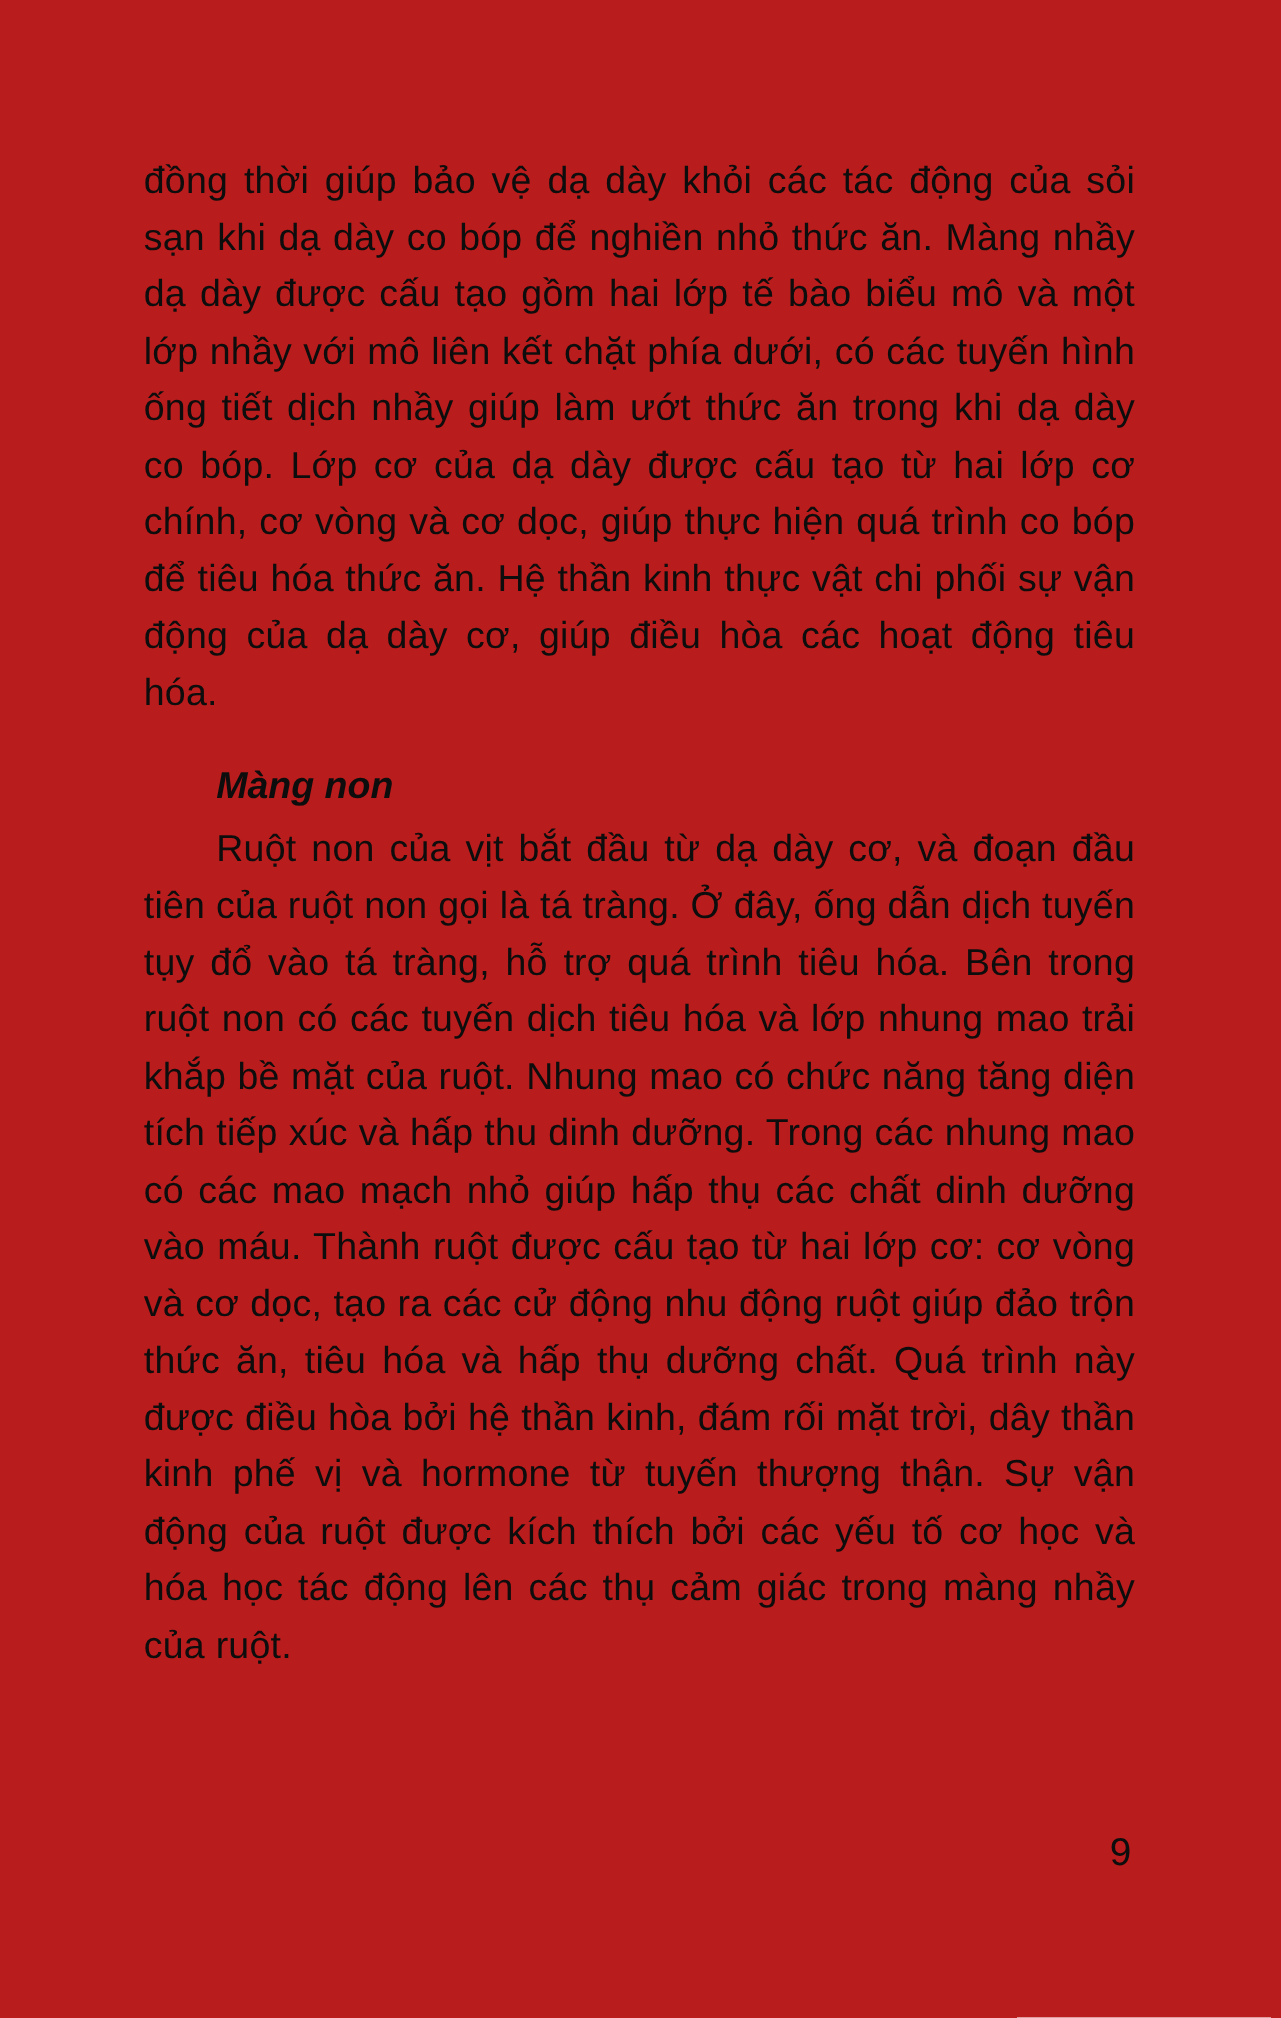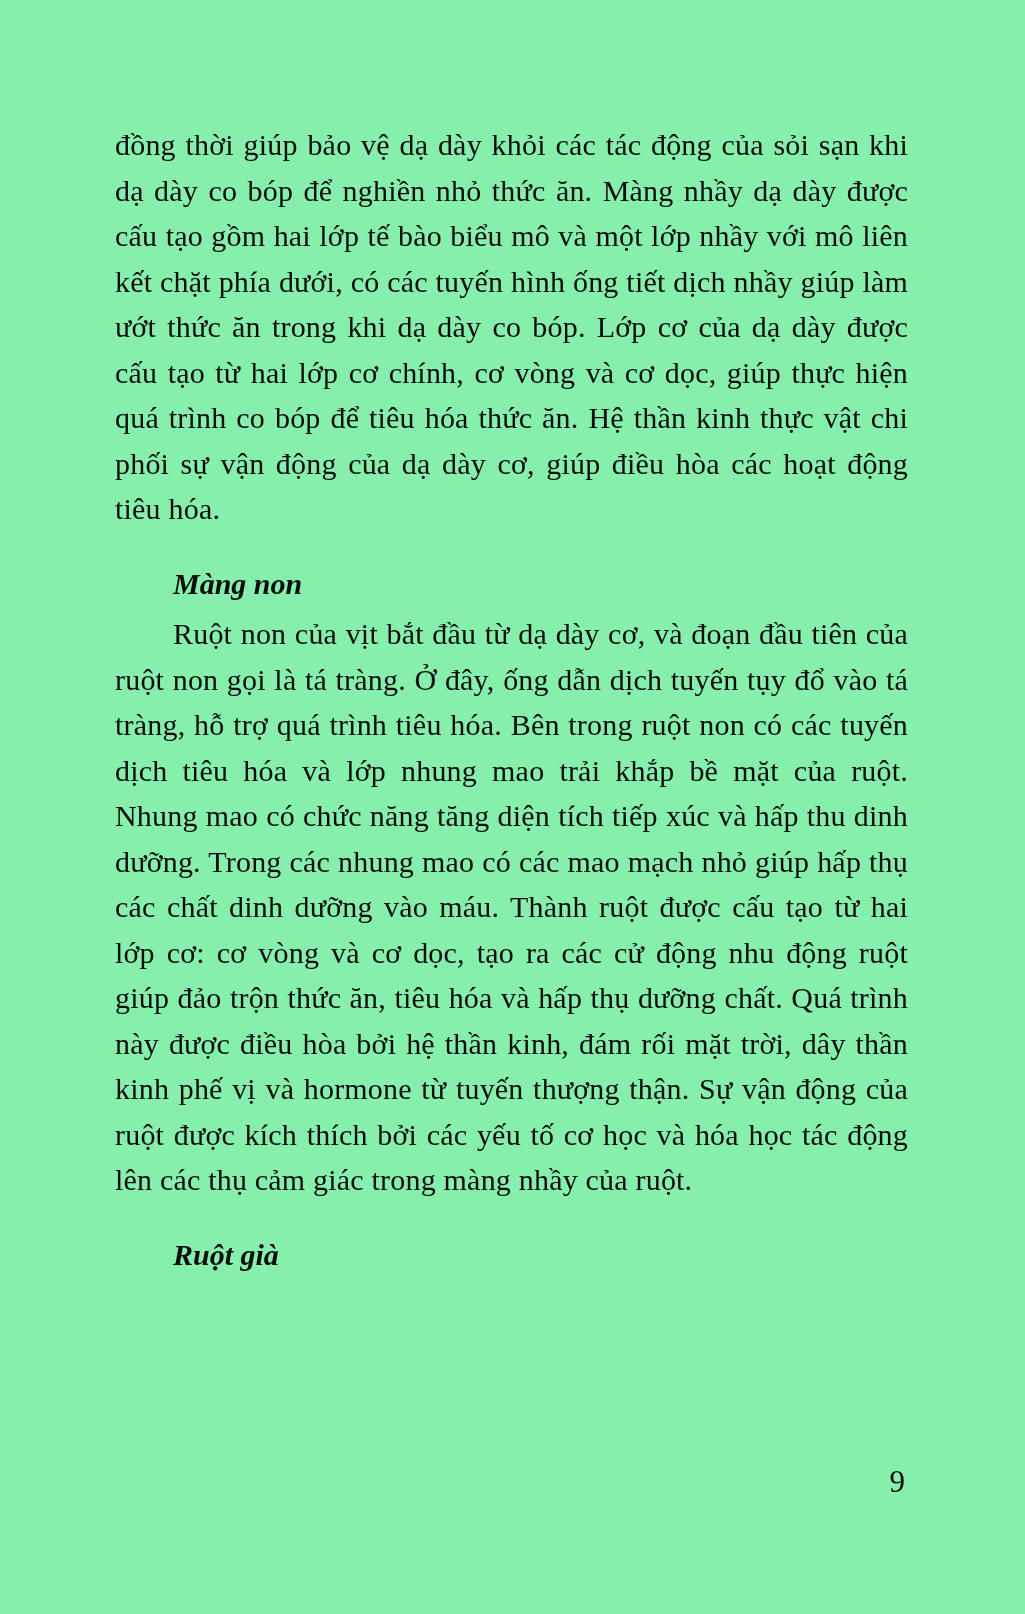--- a/index.html
+++ b/index.html
@@ -4,23 +4,23 @@
 <style>
   html, body {
     margin: 0;
     padding: 0;
     background: #ffffff;
   }
   .page {
     position: relative;
     width: 1025px;
     height: 1614px;
-    background: #86efac;
+    background: #b91c1c;
     color: #0d0d0d;
-    font-family: Liberation Serif, serif;
+    font-family: Liberation Sans, sans-serif;
     overflow: hidden;
   }
   .content {
     position: absolute;
     left: 115px;
     top: 122px;
     width: 793px;
   }
   .body-para {
     margin: 0;
@@ -51,16 +51,15 @@
   }
 </style>
 </head>
 <body>
 
 <div class="page">
   <main class="content">
     <p class="body-para">đồng thời giúp bảo vệ dạ dày khỏi các tác động của sỏi sạn khi dạ dày co bóp để nghiền nhỏ thức ăn. Màng nhầy dạ dày được cấu tạo gồm hai lớp tế bào biểu mô và một lớp nhầy với mô liên kết chặt phía dưới, có các tuyến hình ống tiết dịch nhầy giúp làm ướt thức ăn trong khi dạ dày co bóp. Lớp cơ của dạ dày được cấu tạo từ hai lớp cơ chính, cơ vòng và cơ dọc, giúp thực hiện quá trình co bóp để tiêu hóa thức ăn. Hệ thần kinh thực vật chi phối sự vận động của dạ dày cơ, giúp điều hòa các hoạt động tiêu hóa.</p>
     <h3 class="heading">Màng non</h3>
     <p class="body-para indent">Ruột non của vịt bắt đầu từ dạ dày cơ, và đoạn đầu tiên của ruột non gọi là tá tràng. Ở đây, ống dẫn dịch tuyến tụy đổ vào tá tràng, hỗ trợ quá trình tiêu hóa. Bên trong ruột non có các tuyến dịch tiêu hóa và lớp nhung mao trải khắp bề mặt của ruột. Nhung mao có chức năng tăng diện tích tiếp xúc và hấp thu dinh dưỡng. Trong các nhung mao có các mao mạch nhỏ giúp hấp thụ các chất dinh dưỡng vào máu. Thành ruột được cấu tạo từ hai lớp cơ: cơ vòng và cơ dọc, tạo ra các cử động nhu động ruột giúp đảo trộn thức ăn, tiêu hóa và hấp thụ dưỡng chất. Quá trình này được điều hòa bởi hệ thần kinh, đám rối mặt trời, dây thần kinh phế vị và hormone từ tuyến thượng thận. Sự vận động của ruột được kích thích bởi các yếu tố cơ học và hóa học tác động lên các thụ cảm giác trong màng nhầy của ruột.</p>
-    <h3 class="heading">Ruột già</h3>
   </main>
   <div class="page-number">9</div>
 </div>
 
 </body></html>

